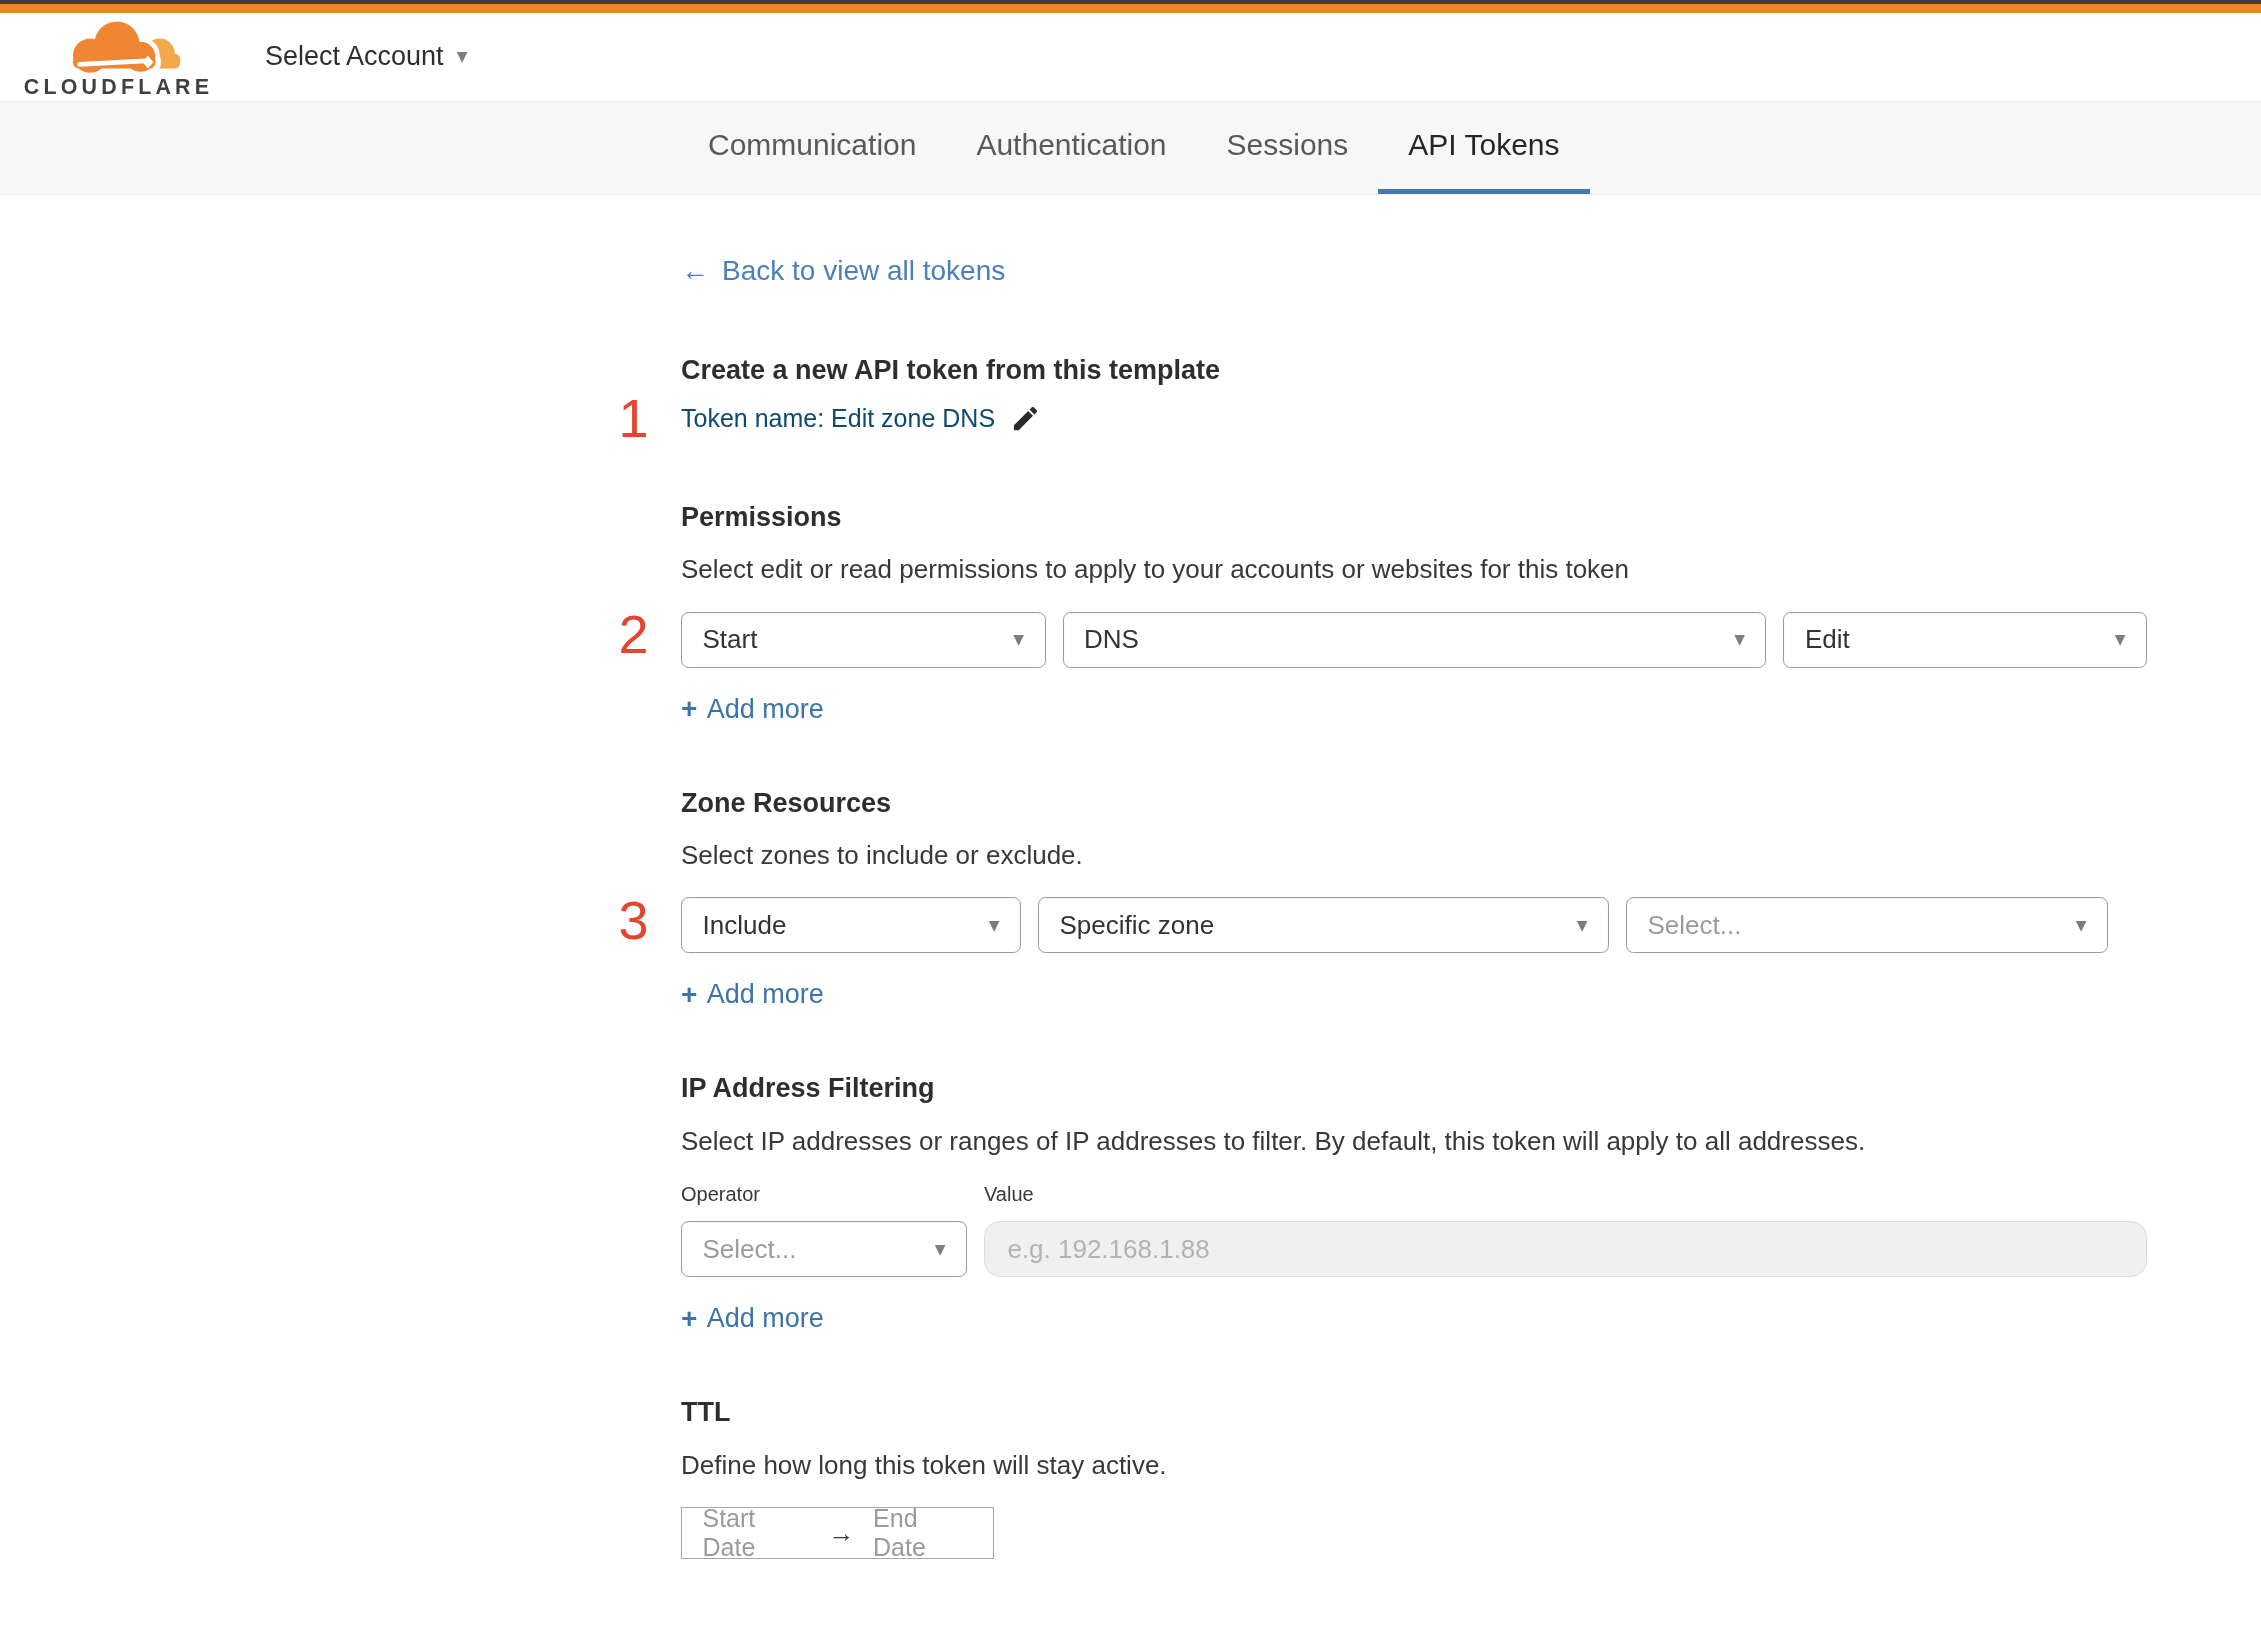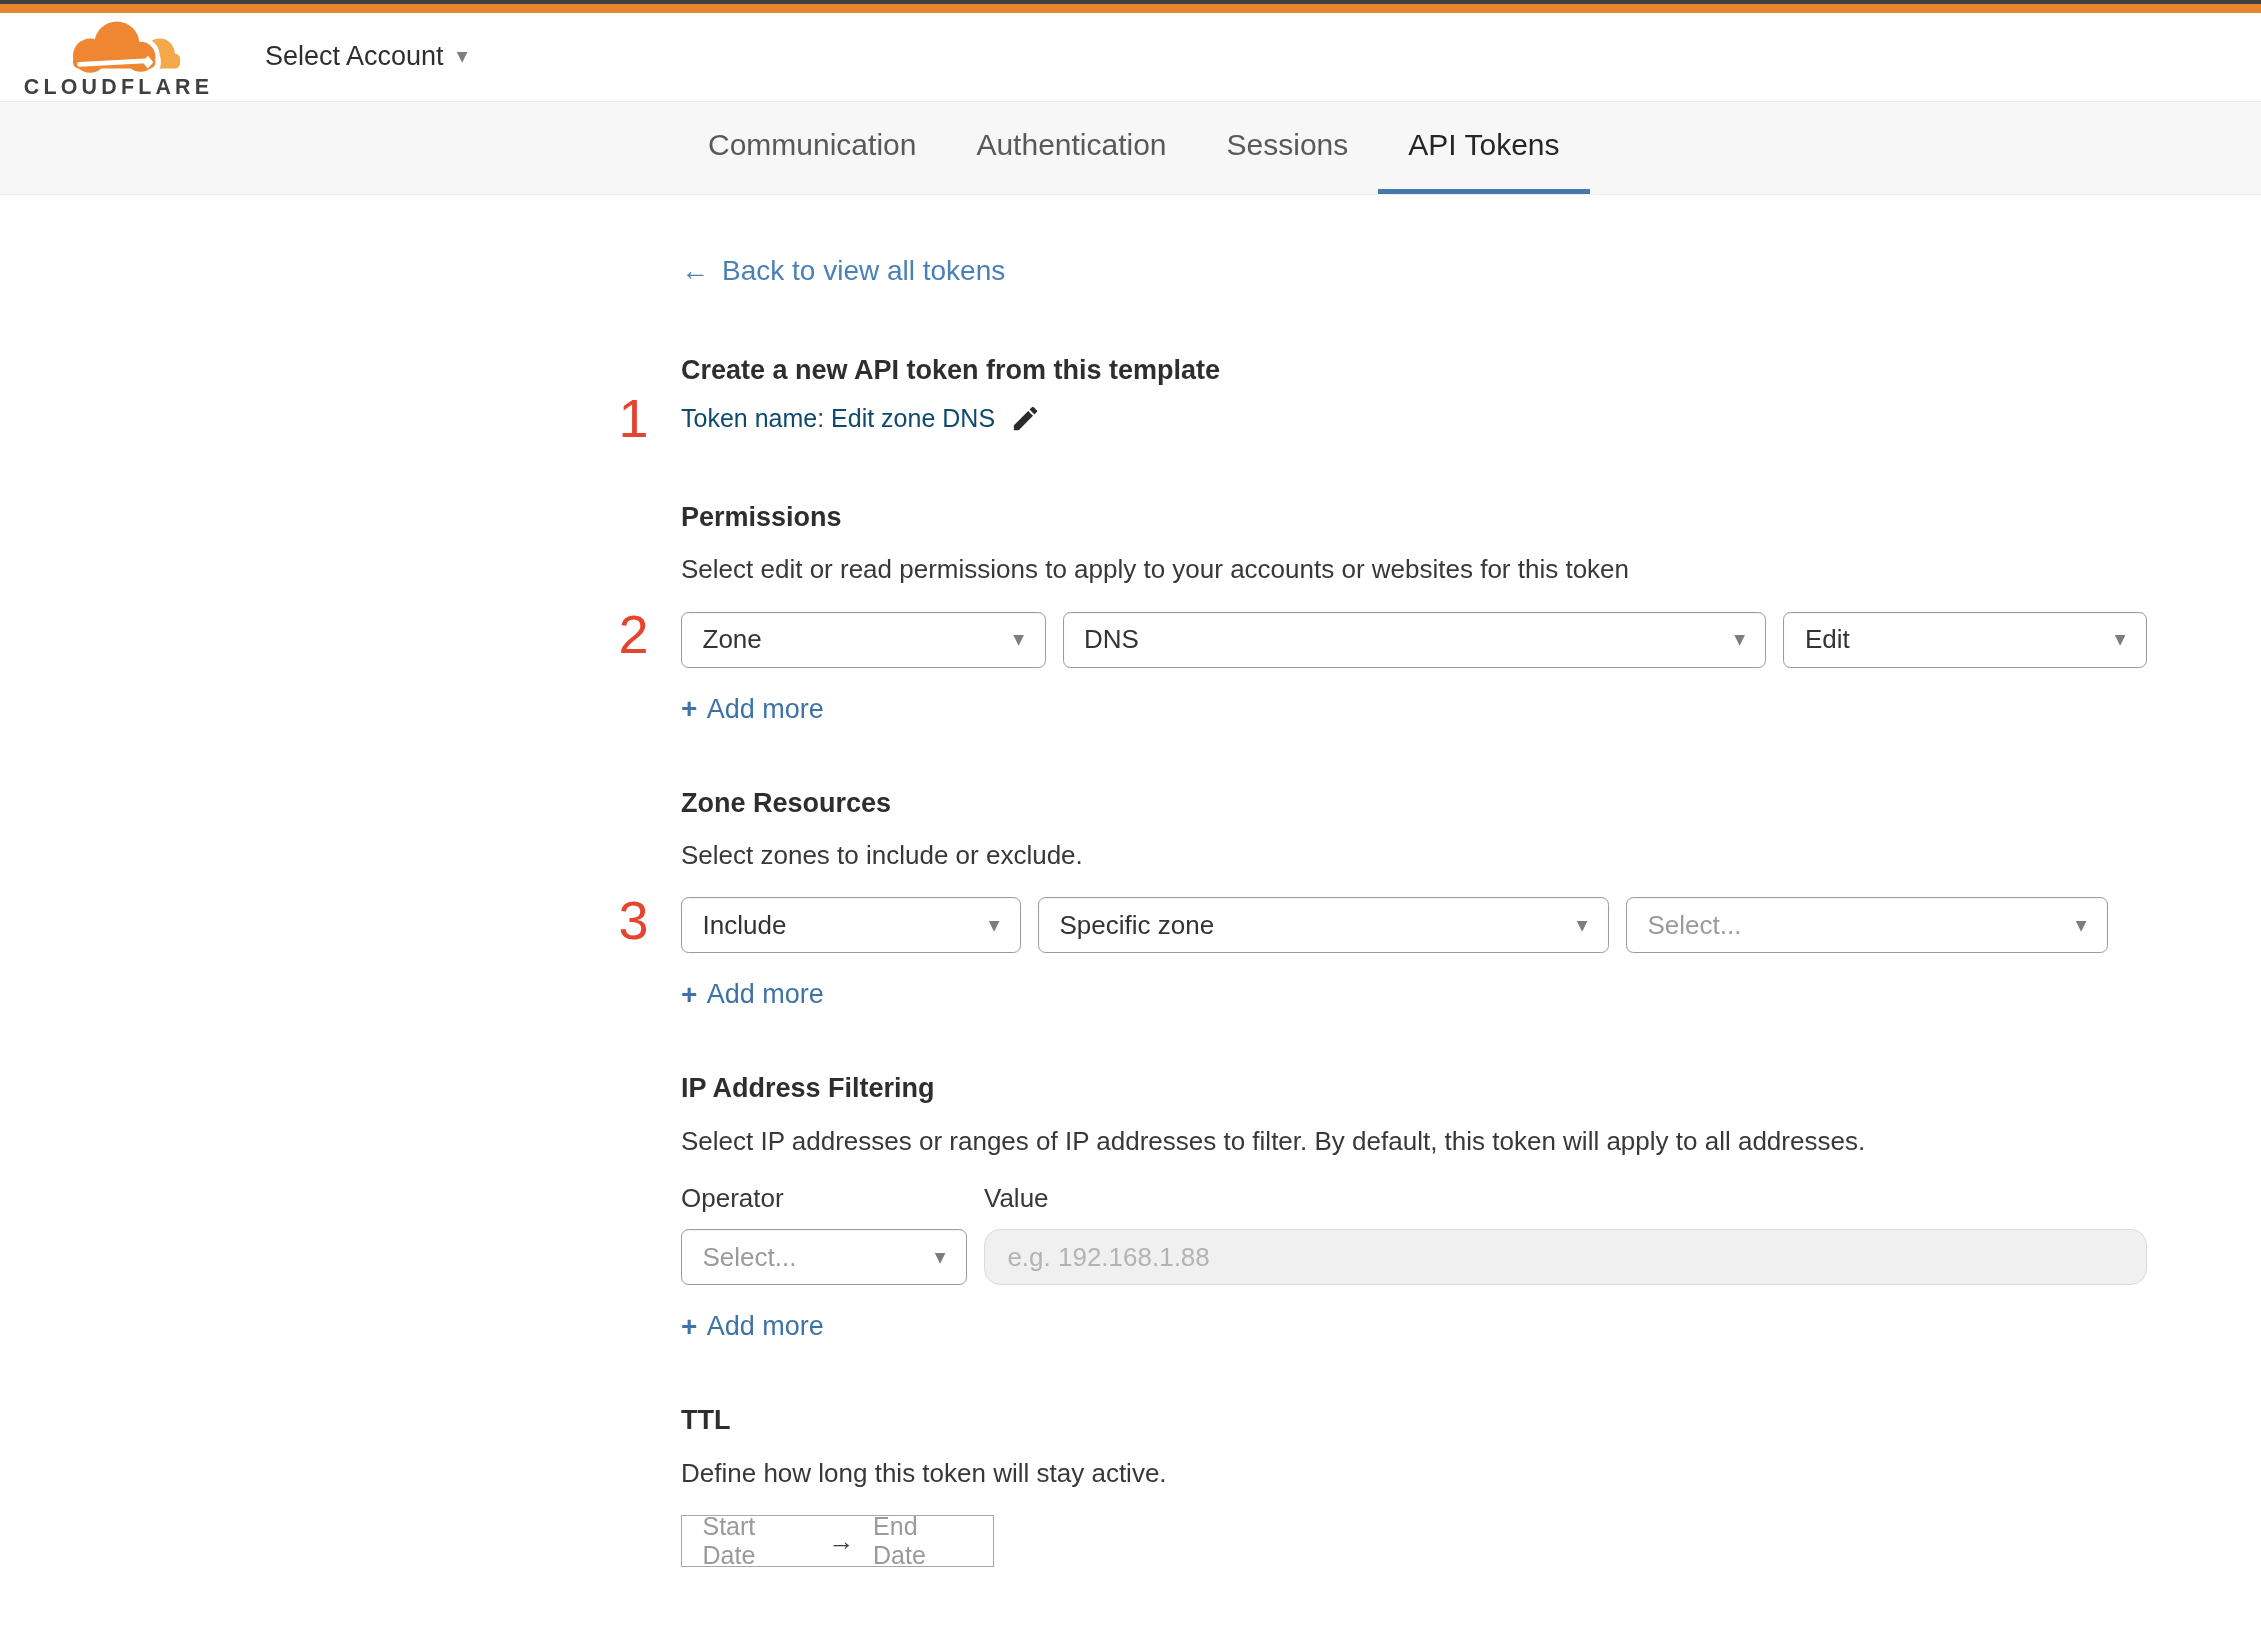--- a/index.html
+++ b/index.html
@@ -85,21 +85,21 @@
   .w-selz   { width:482px; }
   .w-oper   { width:286px; }
 
   .add-more {
     display:inline-flex; align-items:center; gap:9.3px; margin-top:26px;
     color:#3d73a6; font-size:27px; cursor:pointer;
   }
   .plus { font-weight:bold; font-size:28px; line-height:1; }
 
   .field-labels { display:flex; margin-bottom:15px; }
-  .field-label  { font-size:26px; color:#383838; }
+  .field-label  { font-size:20px; color:#383838; }
   .label-operator { width:303px; }
 
   .value-input {
     width:1163px; height:56px; border:1.9px solid #dcdcdc; border-radius:16px;
     background:#f0f0f0; padding:0 22.4px; font-size:26px;
     font-family:"Liberation Sans", sans-serif; color:#555;
   }
   .value-input::placeholder { color:#b3b3b3; }
 
   .date-range {
@@ -177,21 +177,21 @@
     </div>
   </div>
 
   
   <div class="section mt-perm">
     <span class="section-number num-2">2</span>
     <h2 class="section-title">Permissions</h2>
     <p class="section-desc">Select edit or read permissions to apply to your accounts or websites for this token</p>
     <div class="row">
       <div class="select w-zone">
-        <span class="select-value">Zone</span>
+        <span class="select-value">Start</span>
         <span class="caret">▾</span>
       </div>
       <div class="select w-dns">
         <span class="select-value">DNS</span>
         <span class="caret">▾</span>
       </div>
       <div class="select w-edit">
         <span class="select-value">Edit</span>
         <span class="caret">▾</span>
       </div>

